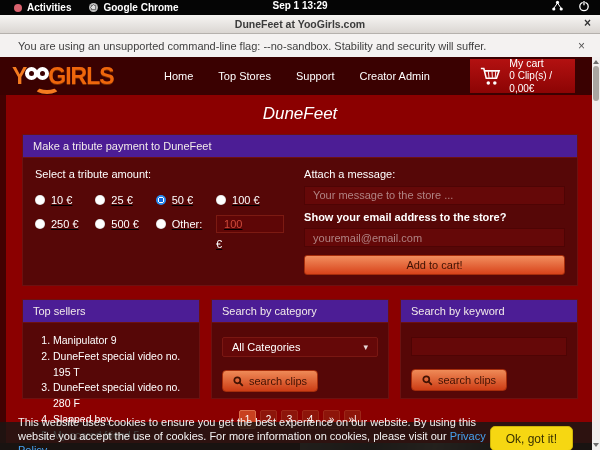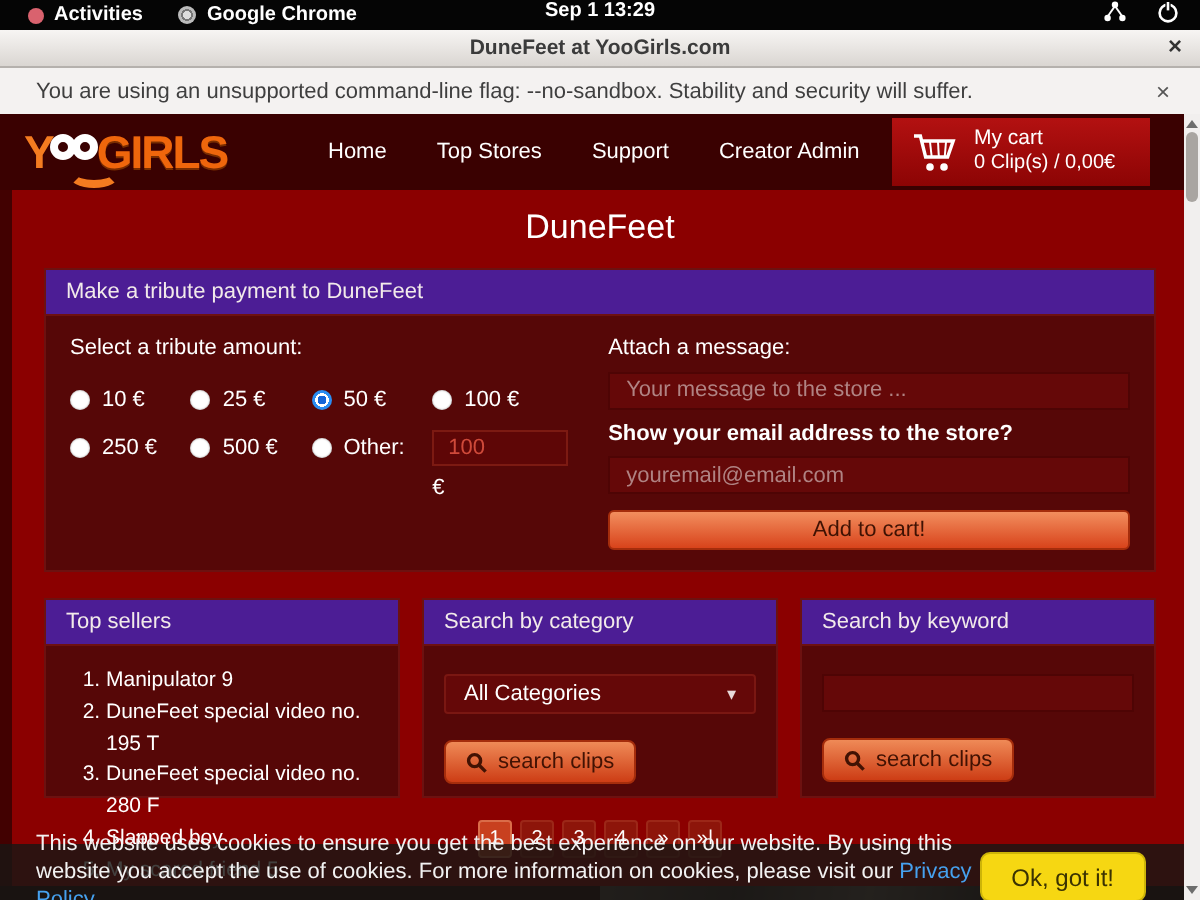--- a/index.html
+++ b/index.html
@@ -28,37 +28,37 @@
   
   .site-header { height:38px; background:#3a0101; display:flex; align-items:center; position:relative; padding-left:12px; flex:0 0 auto; }
   .logo { display:flex; align-items:flex-start; position:relative; width:138px; }
   .logo-y { font-size:23px; font-weight:900; color:#f47b20; line-height:24px; letter-spacing:-1px; }
   .logo-o { width:13px; height:13px; border-radius:50%; border:4px solid #fff; background:#3a0101; margin-top:3px; margin-left:-1px; }
   .logo-o + .logo-o { margin-left:-2px; }
   .logo-girls { font-size:23px; font-weight:900; color:#ef660c; line-height:24px; letter-spacing:-1px; margin-left:-1px; text-shadow:0 1px 0 #7a2d00; }
   .logo-smile { position:absolute; left:22px; top:16px; width:26px; height:14px; border:4px solid transparent; border-bottom-color:#f47b20; border-radius:50%; }
   .nav { display:flex; gap:25px; margin-left:14px; color:#fff; font-size:11px; }
   .nav-item { cursor:pointer; white-space:nowrap; }
-  .cart { position:absolute; right:25px; top:2px; width:129px; height:34px; background:linear-gradient(#b31111,#8c0404);
+  .cart { position:absolute; right:25px; top:2px; width:105px; height:34px; background:linear-gradient(#b31111,#8c0404);
     display:flex; align-items:center; gap:8px; padding-left:9px; color:#fff; }
   .cart-txt { display:flex; flex-direction:column; line-height:1.25; }
   .cart-label { font-size:10.5px; }
   .cart-sum { font-size:10px; }
   
   .main { margin:0 6px; background:#8b0000; flex:0 0 auto; padding-bottom:2px; }
-  .page-title { text-align:center; color:#fff; font-size:17px; padding:9px 0 10px; }
+  .page-title { text-align:center; color:#fff; font-size:17px; padding:9px 0 10px;font-style:italic; }
   .panel { background:#560707; border:1px solid #6d1110; }
   .panel-h { background:#4c1d95; color:#f2eaea; font-size:11px; padding:5px 10px; border-bottom:1px solid #6d1110; }
   .panel-b { padding:10px 12px; }
   .tribute { margin:0 16px 13px; }
   .tribute .panel-b { display:flex; gap:20px; }
   .col-l { flex:0 0 47%; }
   .col-r { flex:1; }
   .small-label { color:#fff; font-size:11px; }
-  .amount-grid { display:grid; grid-template-columns:repeat(4,1fr); row-gap:12px; margin-top:14px; align-items:start; }
+  .amount-grid { display:grid; grid-template-columns:repeat(4,1fr); row-gap:12px; margin-top:14px; align-items:start;text-decoration:underline; }
   .amount { display:flex; align-items:center; gap:6px; color:#fff; font-size:11px; cursor:pointer; }
   .radio { width:10px; height:10px; border-radius:50%; background:#fff; flex:0 0 auto; box-shadow:inset 0 0 1px #888; }
   .radio.checked { background:radial-gradient(circle at 50% 50%, #1565d8 0 2.2px, #fff 2.2px 3.4px, #2a8df2 3.4px); box-shadow:none; }
   .other-cell { display:flex; flex-direction:column; gap:5px; color:#fff; font-size:11px; margin-top:-3px; }
   .other-input { width:68px; background:#5e0606; border:1px solid #7c1a12; color:#cf4a3a; font-size:11px; padding:2px 7px; outline:none; font-family:"Liberation Sans",sans-serif; }
   .field-label { color:#fff; font-size:11px; margin:0 0 5px; font-weight:bold; }
   .field-label.first { font-weight:normal; }
   .txt-input { width:100%; height:19px; background:#650808; border:1px solid #4e0404; color:#e7d5d5; font-size:11px; padding:2px 8px; outline:none; font-family:"Liberation Sans",sans-serif; }
   .txt-input::placeholder { color:#b08383; opacity:1; }
   .gap6 { height:6px; } .gap8 { height:8px; }

